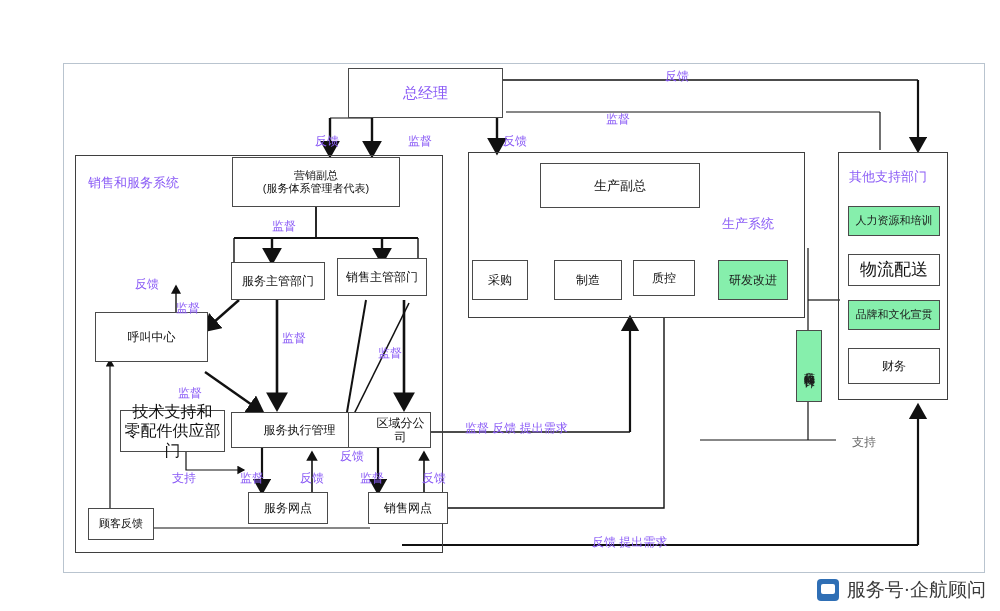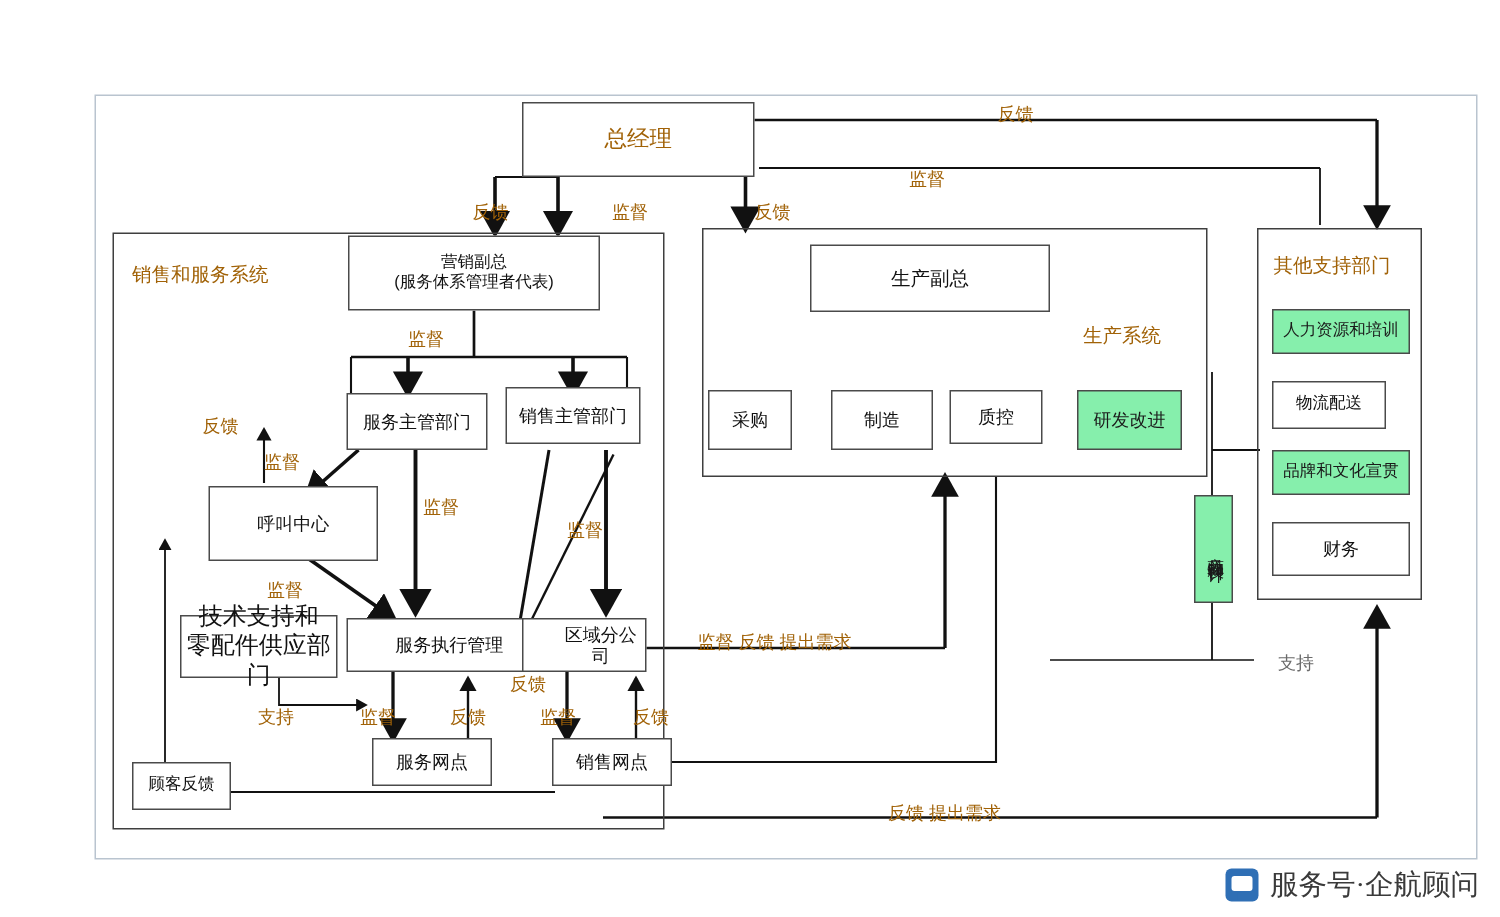--- a/index.html
+++ b/index.html
@@ -42,21 +42,21 @@
     white-space: pre-line;
   }
   .grp {
     position: absolute;
     border: 1px solid #3f3f3f;
     background: transparent;
     box-sizing: border-box;
   }
   .label {
     position: absolute;
-    color: #a16207;
+    color: #8b5cf6;
     font-size: 12px;
     white-space: nowrap;
   }
   .label.big {
     font-size: 15px;
   }
   .label.med {
     font-size: 13px;
   }
   .vert {
@@ -222,21 +222,21 @@
     <span class="inner">生产副总</span>
   </div>
 
   <div class="box" style="left:231px; top:262px; width:94px; height:38px;">
     <span class="inner">服务主管部门</span>
   </div>
   <div class="box" style="left:337px; top:258px; width:90px; height:38px;justify-content:center;">
     <span class="inner">销售主管部门</span>
   </div>
 
-  <div class="box" style="left:95px; top:324px; width:113px; height:50px;margin-left:44px;">
+  <div class="box" style="left:95px; top:312px; width:113px; height:50px;">
     <span class="inner">呼叫中心</span>
   </div>
 
   <div class="box" style="left:120px; top:410px; width:105px; height:42px; font-size:16px;">
     <span class="inner">技术支持和
 零配件供应部门</span>
   </div>
 
   <div class="box" style="left:231px; top:412px; width:137px; height:36px;">
     <span class="inner">服务执行管理</span>
@@ -266,21 +266,21 @@
   <div class="box" style="left:633px; top:260px; width:62px; height:36px;">
     <span class="inner">质控</span>
   </div>
   <div class="box grey" style="left:718px; top:260px; width:70px; height:40px;">
     <span class="inner">研发改进</span>
   </div>
 
   <div class="box grey" style="left:848px; top:206px; width:92px; height:30px; font-size:11px;">
     <span class="inner">人力资源和培训</span>
   </div>
-  <div class="box" style="left:848px; top:254px; width:76px; height:32px; font-size:11px;">
+  <div class="box" style="left:848px; top:254px; width:92px; height:32px; font-size:17px;">
     <span class="inner">物流配送</span>
   </div>
   <div class="box grey" style="left:848px; top:300px; width:92px; height:30px; font-size:11px;">
     <span class="inner">品牌和文化宣贯</span>
   </div>
   <div class="box" style="left:848px; top:348px; width:92px; height:36px; font-size:12px;">
     <span class="inner">财务</span>
   </div>
 
   <div class="box grey" style="left:796px; top:330px; width:26px; height:72px;">

